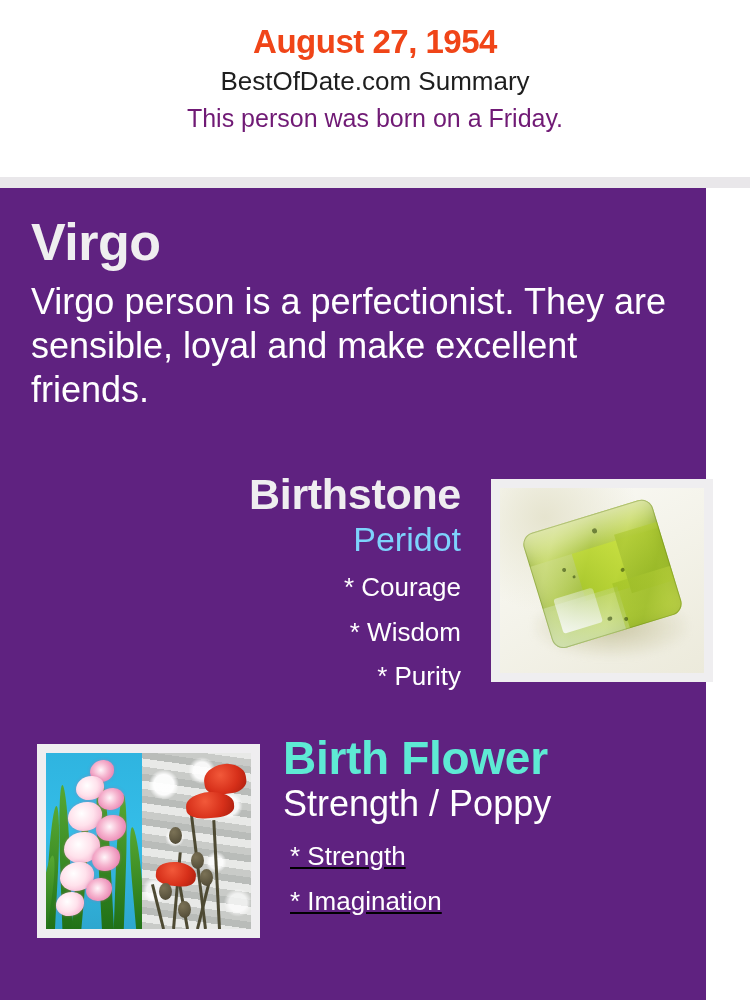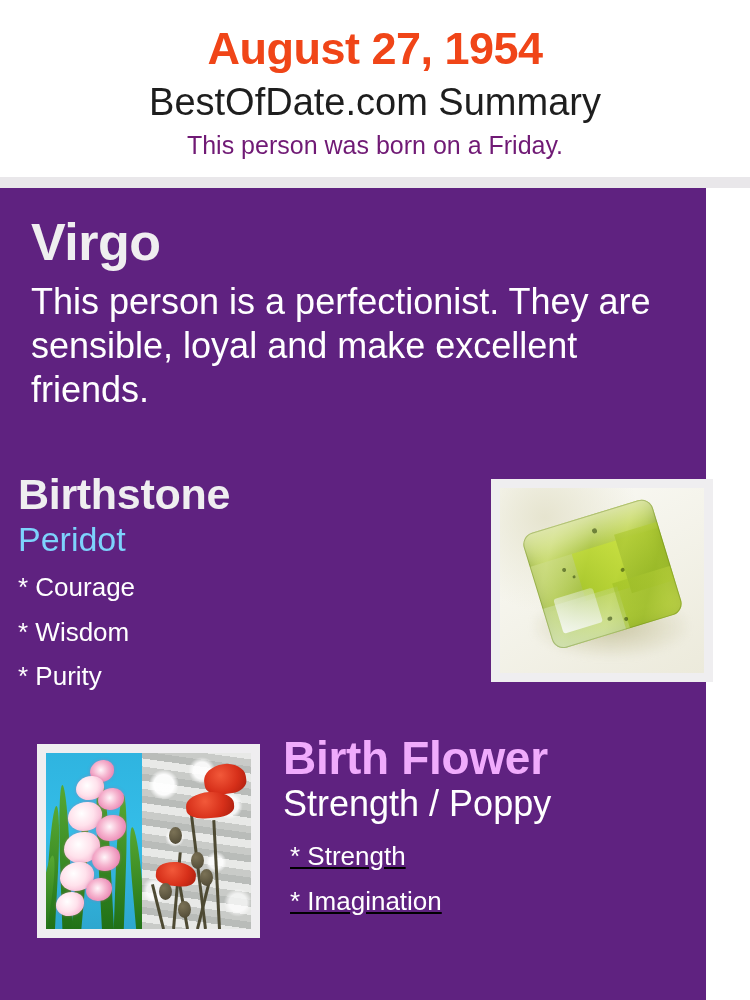--- a/index.html
+++ b/index.html
@@ -26,30 +26,30 @@
     left: 0; top: 0;
     width: 750px;
     height: 177px;
     background: #ffffff;
     text-align: center;
     box-sizing: border-box;
   }
   .header-date {
     margin: 0;
     padding-top: 24px;
-    font-size: 45px;
+    font-size: 33px;
     font-weight: bold;
     letter-spacing: -0.5px;
     color: #f04518;
     line-height: 1.1;
   }
   .header-subtitle {
     margin: 0;
     padding-top: 7px;
-    font-size: 38px;
+    font-size: 26px;
     font-weight: normal;
     color: #1e1e1e;
     line-height: 1.15;
   }
   .header-note {
     margin: 0;
     padding-top: 7px;
     font-size: 25px;
     font-weight: normal;
     color: #701a75;
@@ -92,23 +92,24 @@
     padding-top: 12px;
     font-size: 36px;
     font-weight: normal;
     color: #ffffff;
     line-height: 1.22;
   }
 
   
   .birthstone {
     position: absolute;
-    left: 18px;
+    left: 31px;
     top: 284px;
     width: 430px;
+    text-align: right;
   }
   .section-title {
     margin: 0;
     font-size: 43px;
     font-weight: bold;
     color: #efeef0;
     line-height: 1.05;
     letter-spacing: -0.3px;
   }
   .section-subtitle {
@@ -272,21 +273,21 @@
   .birthflower {
     position: absolute;
     left: 283px;
     top: 547px;
     width: 440px;
   }
   .bf-title {
     margin: 0;
     font-size: 46px;
     font-weight: bold;
-    color: #f0abfc;
+    color: #5eead4;
     line-height: 1.02;
     letter-spacing: -0.3px;
   }
   .bf-subtitle {
     margin: 0;
     padding-top: 3px;
     font-size: 36px;
     font-weight: normal;
     color: #ffffff;
     line-height: 1.08;
@@ -314,21 +315,21 @@
     <h2 class="header-subtitle">BestOfDate.com Summary</h2>
     <p class="header-note">This person was born on a Friday.</p>
   </div>
 
   <div class="divider"></div>
 
   <div class="body-panel">
 
     <div class="zodiac">
       <h2 class="zodiac-name">Virgo</h2>
-      <p class="zodiac-desc">This person is a perfectionist. They are sensible, loyal and make excellent friends.</p>
+      <p class="zodiac-desc">Virgo person is a perfectionist. They are sensible, loyal and make excellent friends.</p>
     </div>
 
     <div class="birthstone">
       <h2 class="section-title">Birthstone</h2>
       <p class="section-subtitle">Peridot</p>
       <ul class="trait-list">
         <li class="trait-item">* Courage</li>
         <li class="trait-item">* Wisdom</li>
         <li class="trait-item">* Purity</li>
       </ul>

